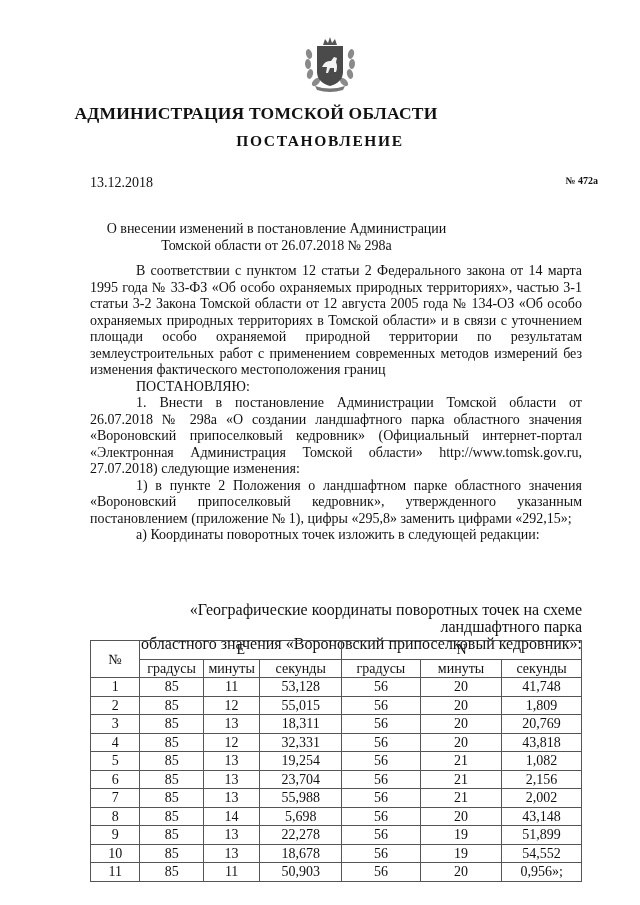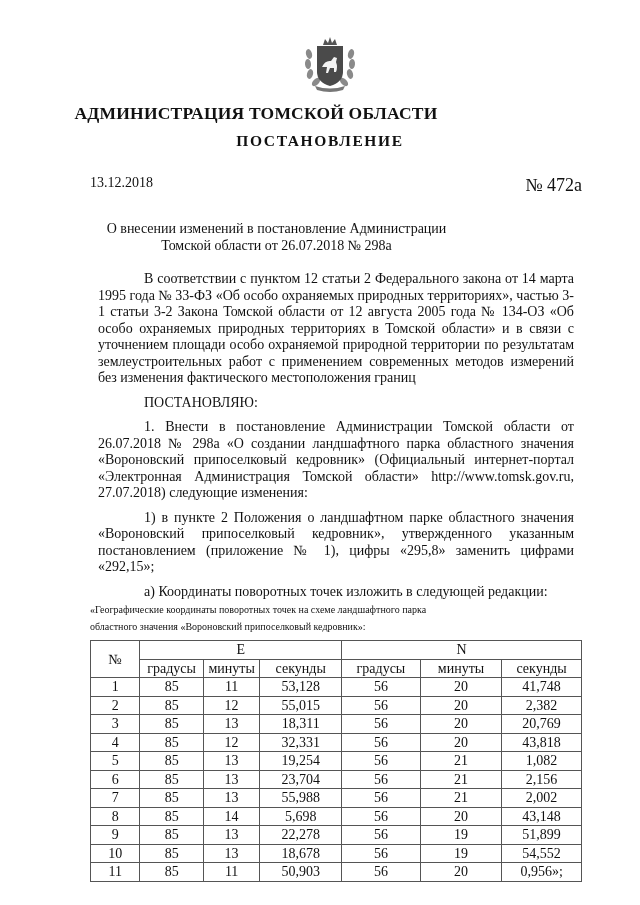--- a/index.html
+++ b/index.html
@@ -12,35 +12,35 @@
   .emblem { position: absolute; left: 303px; top: 34px; width: 54px; height: 58px; }
   .org-title {
     position: absolute; left: 0; width: 512px; top: 103px; text-align: center;
     font-weight: bold; font-size: 17.5px; letter-spacing: 0.2px;
   }
   .doc-type {
     position: absolute; left: 0; width: 640px; top: 132px; text-align: center;
     font-weight: bold; font-size: 15.5px; letter-spacing: 1.6px;
   }
   .date { position: absolute; left: 90px; top: 175px; font-size: 14px; }
-  .docnum { position: absolute; right: 58px; top: 175px; font-size: 18px; }
+  .docnum { position: absolute; right: 42px; top: 175px; font-size: 10px; font-weight: bold; }
   .subject {
     position: absolute; left: 0; width: 553px; top: 220px; text-align: center;
     font-size: 14px; line-height: 17px;
   }
   .body-text {
     position: absolute; left: 90px; width: 492px; top: 263px;
     font-size: 14px; line-height: 16.5px; text-align: justify;
   }
-  .body-text p { margin: 8px; text-indent: 46px; font-family: Liberation Serif, serif; }
+  .body-text p { margin: 0; text-indent: 46px; font-family: Liberation Serif, serif; }
   .decree { margin: 0; text-indent: 46px; }
   .sub-a { margin: 0; text-indent: 46px; }
   .caption {
-    position: absolute; left: 90px; width: 492px; top: 601px; text-align: left;
-    font-size: 10px; line-height: 17px;
+    position: absolute; left: 90px; width: 492px; top: 601px; text-align: right;
+    font-size: 16px; line-height: 17px;
   }
   table.coords {
     position: absolute; left: 90px; top: 640px; width: 492px;
     border-collapse: collapse; font-size: 14px;
   }
   table.coords td, table.coords th {
     border: 1px solid #555555; text-align: center; font-weight: normal;
     padding: 0; height: 17.5px; line-height: 17px;
   }
   table.coords th.num { width: 50px; }
@@ -130,21 +130,21 @@
         <td>20</td>
         <td>41,748</td>
       </tr>
       <tr>
         <td>2</td>
         <td>85</td>
         <td>12</td>
         <td>55,015</td>
         <td>56</td>
         <td>20</td>
-        <td>2,382</td>
+        <td>1,809</td>
       </tr>
       <tr>
         <td>3</td>
         <td>85</td>
         <td>13</td>
         <td>18,311</td>
         <td>56</td>
         <td>20</td>
         <td>20,769</td>
       </tr>

